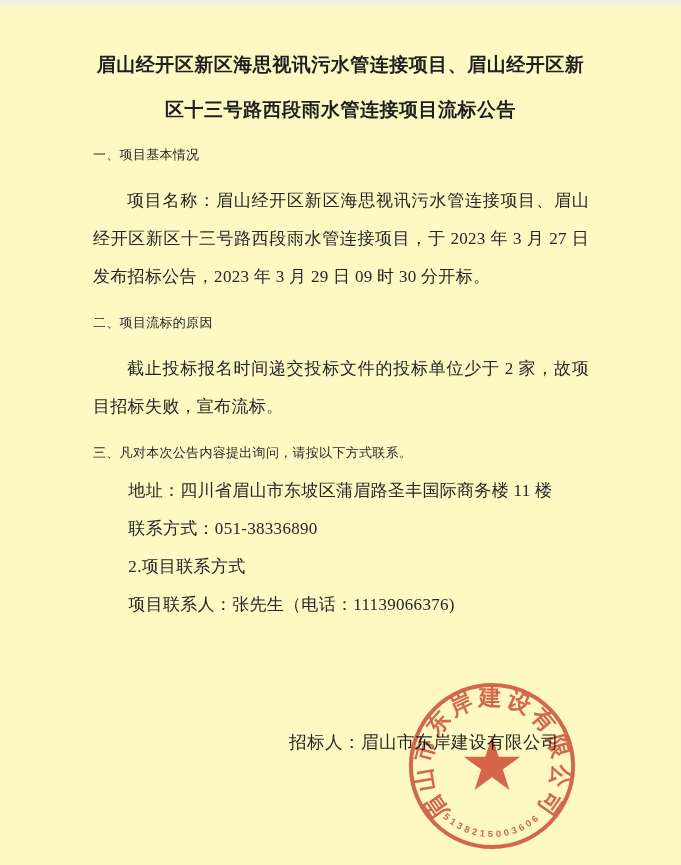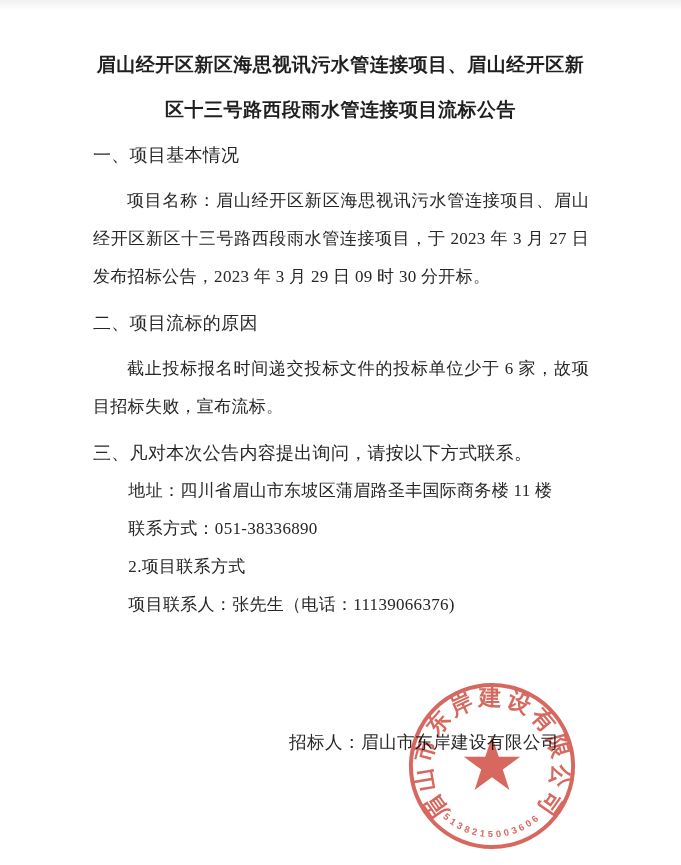--- a/index.html
+++ b/index.html
@@ -4,21 +4,21 @@
 <style>
   html, body { margin: 0; padding: 0; }
   body {
     width: 681px; height: 865px;
     background: #e8e8e8;
     font-family: "Liberation Serif", "DejaVu Serif", serif;
   }
   .page {
     position: relative;
     width: 681px; height: 865px;
-    background: #ffffff;
+    background: #fef9c3;
     overflow: hidden;
     color: #262626;
   }
   .scan-artifact {
     position: absolute; top: 0; left: 0; right: 0; height: 10px;
     background: linear-gradient(#ececec, rgba(255,255,255,0));
     opacity: .8;
   }
   .doc-title {
     width: 502px;
@@ -33,21 +33,21 @@
     margin-bottom: 4px;
   }
   .content {
     padding: 0 84px 0 85px;
     font-size: 17px;
     line-height: 38px;
     letter-spacing: 0.3px;
   }
   .content h2 {
     margin: 0 0 0 8px;
-    font-size: 18px;
+    font-size: 13px;
     line-height: 38px;
     font-weight: 400;
   }
   .para {
     margin: 8px;
     text-indent: 2em;
     text-align: justify;
   }
   .sub {
     margin: 0 0 0 2.55em;
@@ -85,21 +85,21 @@
   <div class="scan-artifact"></div>
 
   <h1 class="doc-title">眉山经开区新区海思视讯污水管连接项目、眉山经开区新区十三号路西段雨水管连接项目流标公告</h1>
 
   <div class="content">
 
     <h2>一、项目基本情况</h2>
     <p class="para">项目名称：眉山经开区新区海思视讯污水管连接项目、眉山经开区新区十三号路西段雨水管连接项目，于 2023 年 3 月 27 日发布招标公告，2023 年 3 月 29 日 09 时 30 分开标。</p>
 
     <h2>二、项目流标的原因</h2>
-    <p class="para">截止投标报名时间递交投标文件的投标单位少于 6 家，故项目招标失败，宣布流标。</p>
+    <p class="para">截止投标报名时间递交投标文件的投标单位少于 2 家，故项目招标失败，宣布流标。</p>
 
     <h2>三、凡对本次公告内容提出询问，请按以下方式联系。</h2>
     <p class="sub">地址：四川省眉山市东坡区蒲眉路圣丰国际商务楼 11 楼</p>
     <p class="sub">联系方式：051-38336890</p>
     <p class="sub">2.项目联系方式</p>
     <p class="sub">项目联系人：张先生（电话：11139066376)</p>
 
   </div>
 
   <div class="signature">

